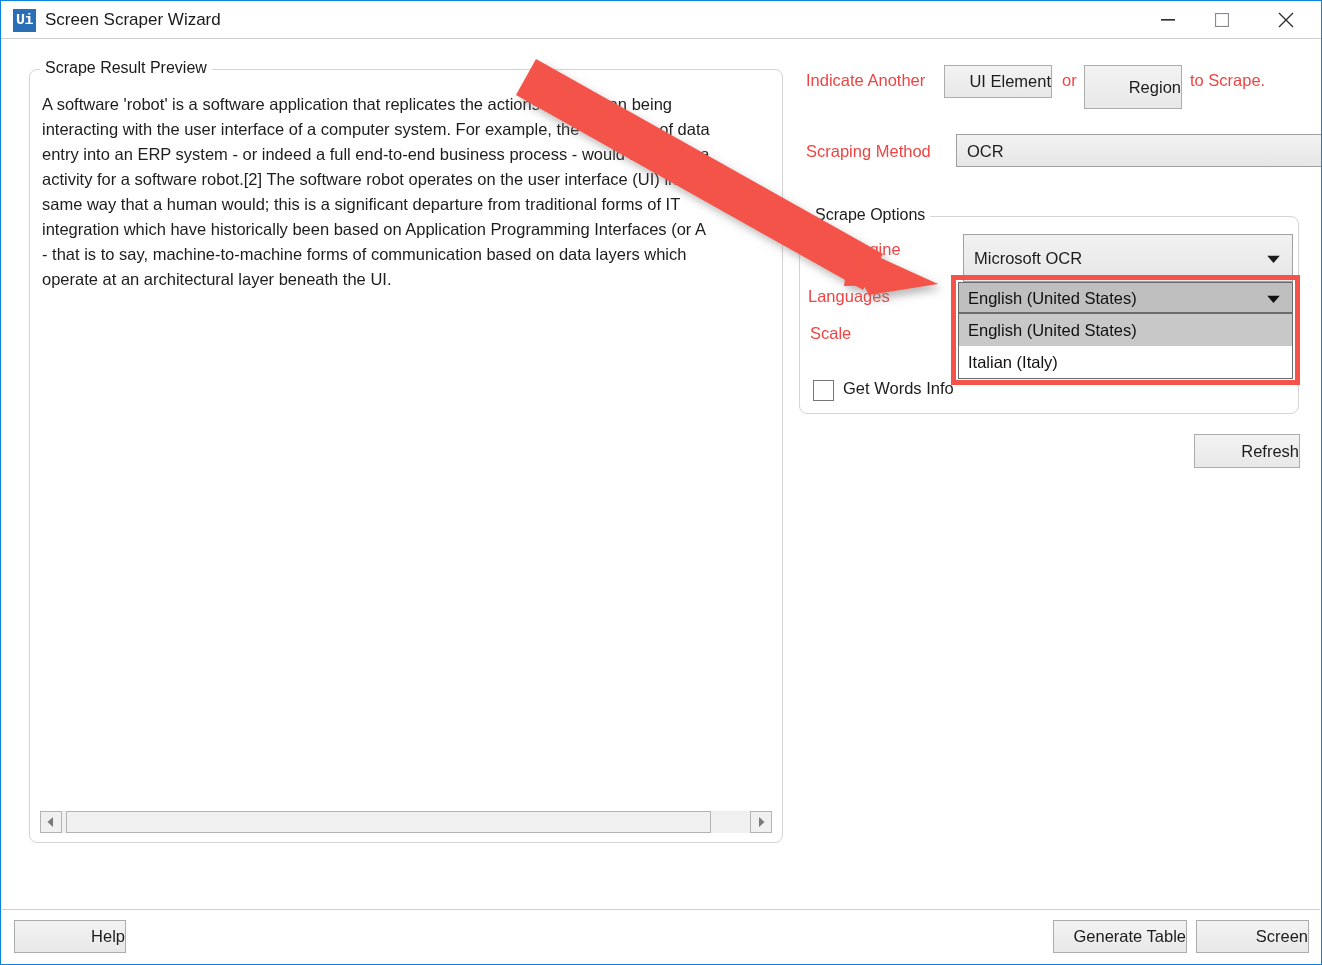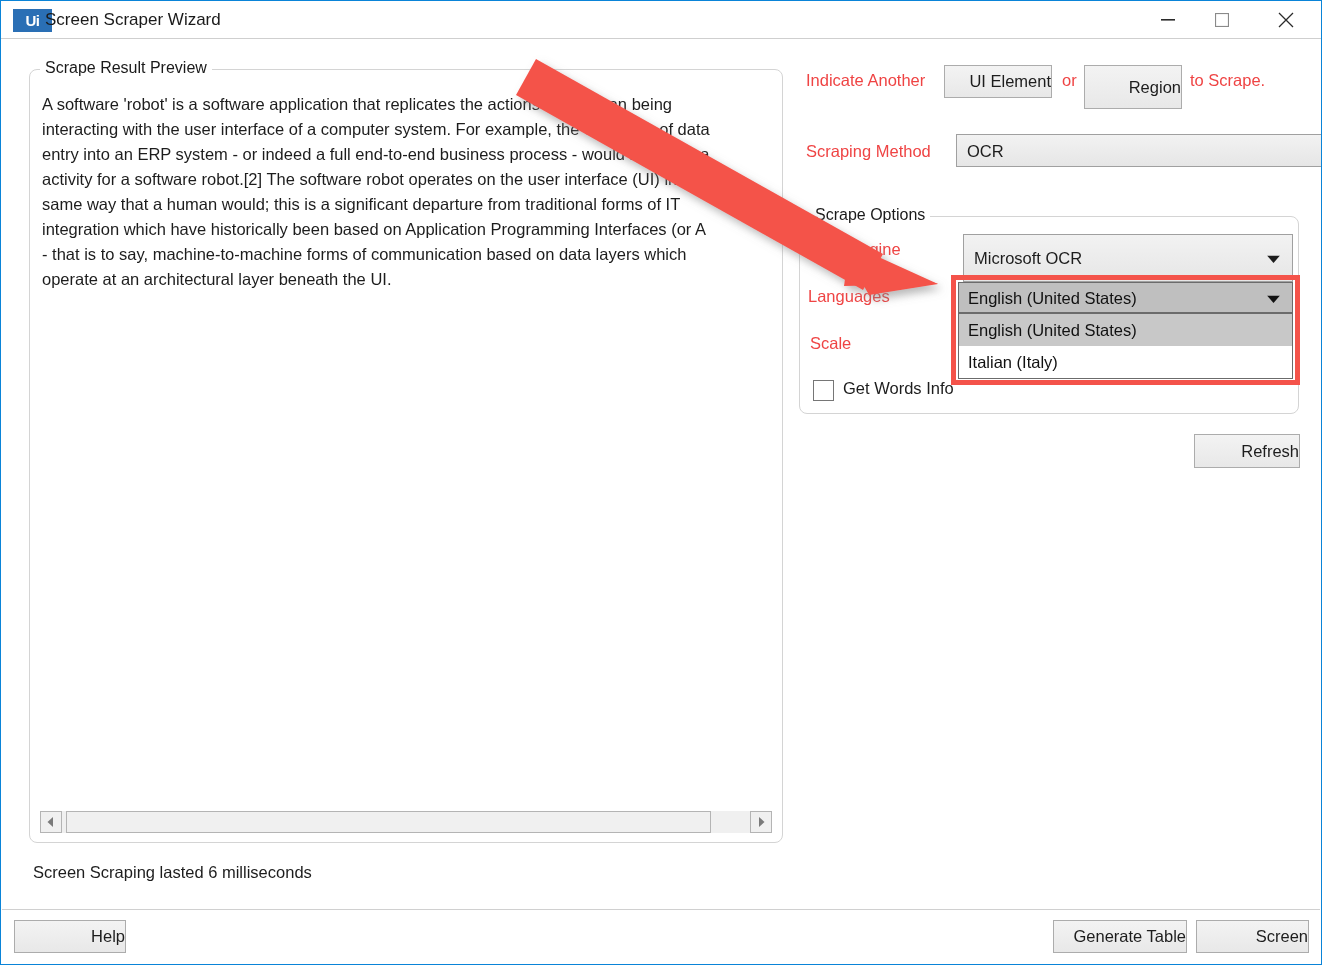--- a/index.html
+++ b/index.html
@@ -26,24 +26,24 @@
     left: 0; top: 0;
     width: 1320px;
     height: 38px;
     background: #ffffff;
     border-bottom: 1px solid #cfcfcf;
     box-sizing: border-box;
   }
   .title-logo {
     position: absolute;
     left: 12px; top: 8px;
-    width: 39px; height: 23px;
+    width: 23px; height: 23px;
     background: #2a6fb5;
     color: #ffffff;
-    font-family: Liberation Sans, sans-serif;
+    font-family: Liberation Mono, monospace;
     font-size: 15px;
     font-weight: bold;
     line-height: 23px;
     text-align: center;
     letter-spacing: -0.5px;
   }
   .title-text {
     position: absolute;
     left: 44px; top: 9px;
     font-size: 17px;
@@ -188,21 +188,21 @@
   #scraping-method-combo { left: 955px; top: 133px; width: 392px; height: 33px; }
 
   
   #scrape-options-group {
     left: 798px; top: 215px;
     width: 500px; height: 198px;
   }
   #ocr-engine-label { left: 807px; top: 239px; }
   #ocr-engine-combo { left: 962px; top: 233px; width: 330px; height: 48px; }
   #languages-label { left: 807px; top: 286px; }
-  #scale-label     { left: 809px; top: 333px; }
+  #scale-label     { left: 809px; top: 323px; }
 
   
   #get-words-row { position: absolute; left: 812px; top: 378px; height: 24px; }
   .checkbox {
     position: absolute;
     left: 0; top: 1px;
     width: 21px; height: 21px;
     background: #ffffff;
     border: 1px solid #767676;
     box-sizing: border-box;
@@ -329,21 +329,20 @@
       </div>
       <div class="hs-thumb"></div>
       <div class="hs-arrow hs-right">
         <svg width="8" height="10" viewBox="0 0 8 10">
             <path d="M2 0 L2 10 L7.5 5 Z" fill="#7a7a7a"></path>
           </svg>
       </div>
     </div>
   </div>
 
-  <div class="status-text">Screen Scraping lasted 6 milliseconds</div>
 
   <div class="lbl" id="indicate-label">Indicate Another</div>
   <button class="btn" id="btn-ui-element">UI Element</button>
   <div class="lbl" id="or-label">or</div>
   <button class="btn" id="btn-region">Region</button>
   <div class="lbl" id="to-scrape-label">to Scrape.</div>
 
   <div class="lbl" id="scraping-method-label">Scraping Method</div>
   <div class="combo" id="scraping-method-combo">
     <span class="combo-text">OCR</span>

